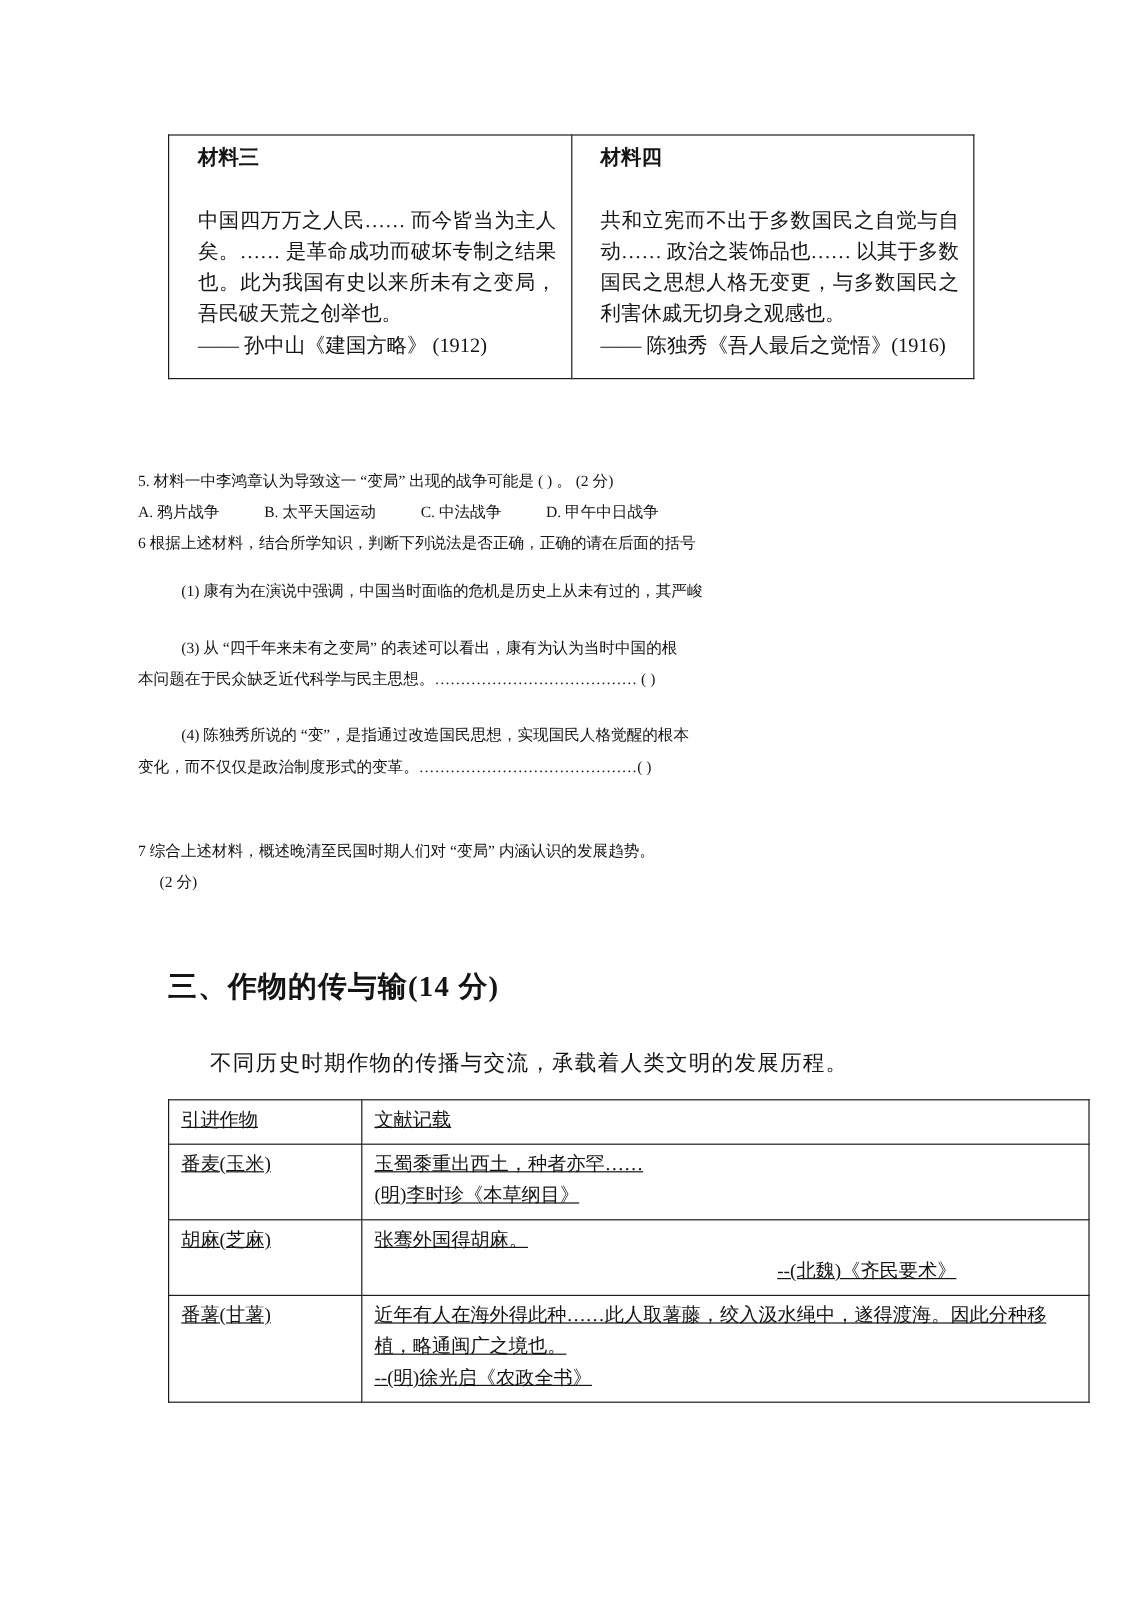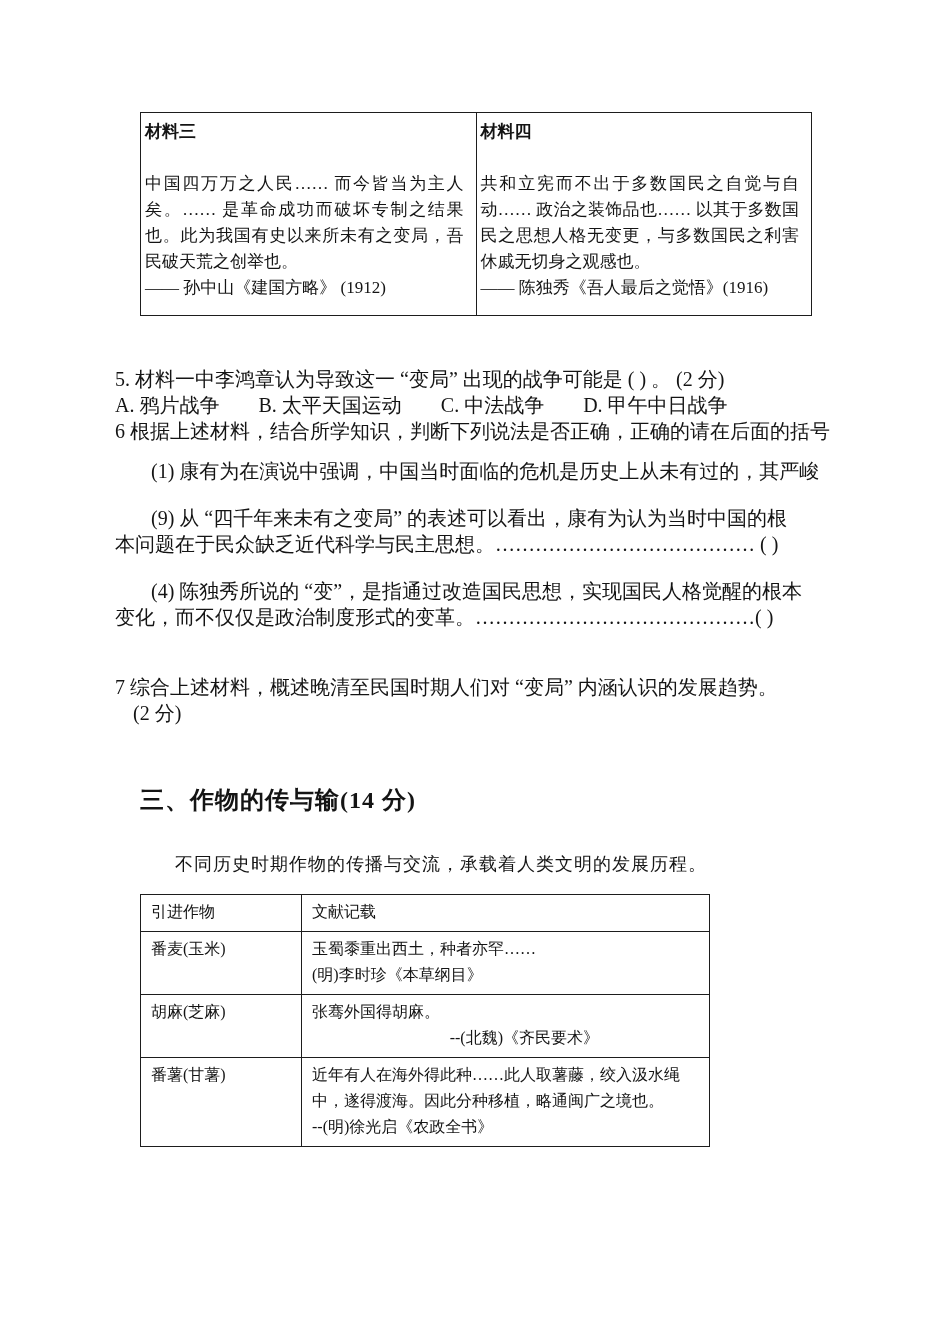--- a/index.html
+++ b/index.html
@@ -14,32 +14,32 @@
   
   .materials-table{
     margin:112px 0 0 140px;
     width:672px;
     border-collapse:collapse;
     table-layout:fixed;
   }
   .materials-table td{
     border:1.6px solid #1d1d1d;
     vertical-align:top;
-    padding:6px 12px 14px 4px;
+    padding:6px 12px 14px 24px;
     width:50%;
     font-size:17px;
     line-height:26px;
   }
   .mat-header{font-weight:bold;margin-bottom:26px;}
   .mat-body{text-align:justify;}
   .mat-source{margin-top:0;}
   
   .questions{
-    margin:50px 110px 0 115px;
-    font-size:20px;
+    margin:72px 110px 0 115px;
+    font-size:13px;
     line-height:26px;
   }
   .q-line{white-space:nowrap;}
   .options{white-space:nowrap;}
   .opt{display:inline-block;margin-right:34px;}
   .opt:last-child{margin-right:0;}
   .subitems{margin-top:14px;font-family:Liberation Serif, serif;}
   .subitem{margin-bottom:21px;}
   .subitem .l1{padding-left:36px;}
   .subitem .l2{padding-left:0;}
@@ -53,23 +53,24 @@
     letter-spacing:1px;
   }
   .section-intro{
     margin:36px 0 0 175px;
     font-size:18px;
     letter-spacing:1px;
   }
   
   .crops-table{
     margin:18px 0 0 140px;
-    width:570px;
+    width:768px;
     border-collapse:collapse;
     table-layout:fixed;
+    text-decoration:underline;
   }
   .crops-table th,.crops-table td{
     border:1.6px solid #1d1d1d;
     vertical-align:top;
     text-align:left;
     font-weight:normal;
     padding:4px 10px 6px 10px;
     font-size:16px;
     line-height:26px;
   }
@@ -108,21 +109,21 @@
       <span class="opt">D. 甲午中日战争</span>
     </div>
 
     <div class="q-line">6 根据上述材料，结合所学知识，判断下列说法是否正确，正确的请在后面的括号</div>
 
     <div class="subitems">
       <div class="subitem">
         <div class="l1">(1) 康有为在演说中强调，中国当时面临的危机是历史上从未有过的，其严峻</div>
       </div>
       <div class="subitem">
-        <div class="l1">(9) 从 “四千年来未有之变局” 的表述可以看出，康有为认为当时中国的根</div>
+        <div class="l1">(3) 从 “四千年来未有之变局” 的表述可以看出，康有为认为当时中国的根</div>
         <div class="l2">本问题在于民众缺乏近代科学与民主思想。………………………………… ( )</div>
       </div>
       <div class="subitem">
         <div class="l1">(4) 陈独秀所说的 “变”，是指通过改造国民思想，实现国民人格觉醒的根本</div>
         <div class="l2">变化，而不仅仅是政治制度形式的变革。……………………………………( )</div>
       </div>
     </div>
 
     <div class="q7">
       <div class="q-line">7 综合上述材料，概述晚清至民国时期人们对 “变局” 内涵认识的发展趋势。</div>

